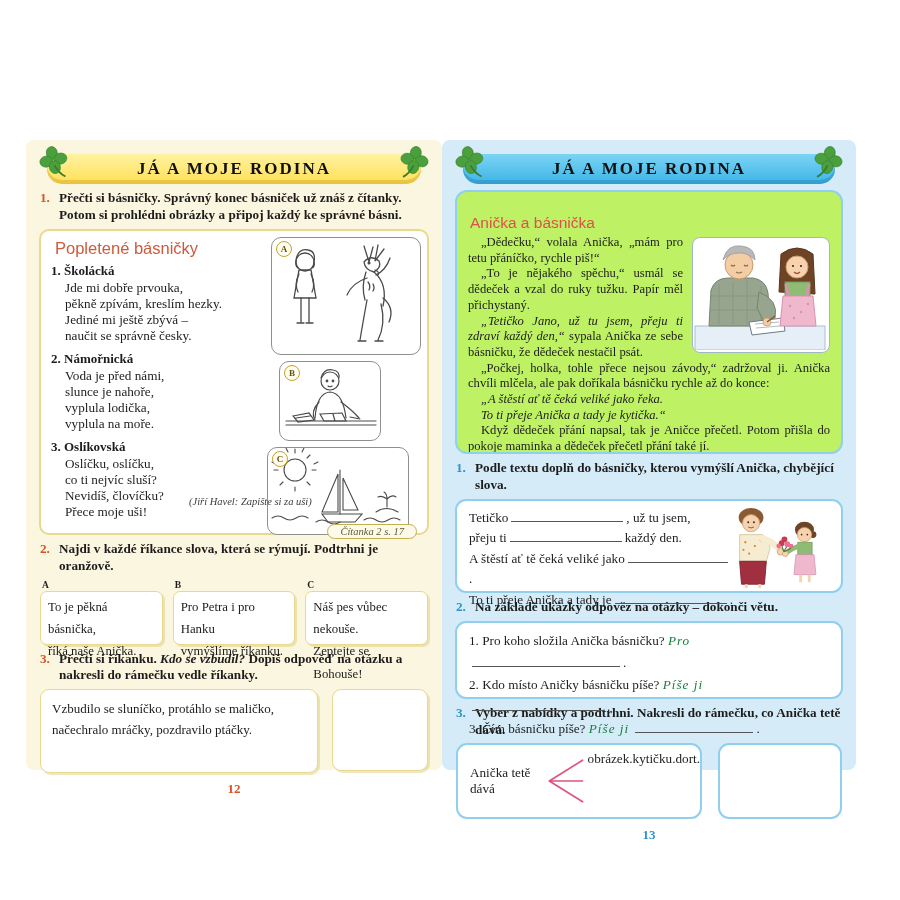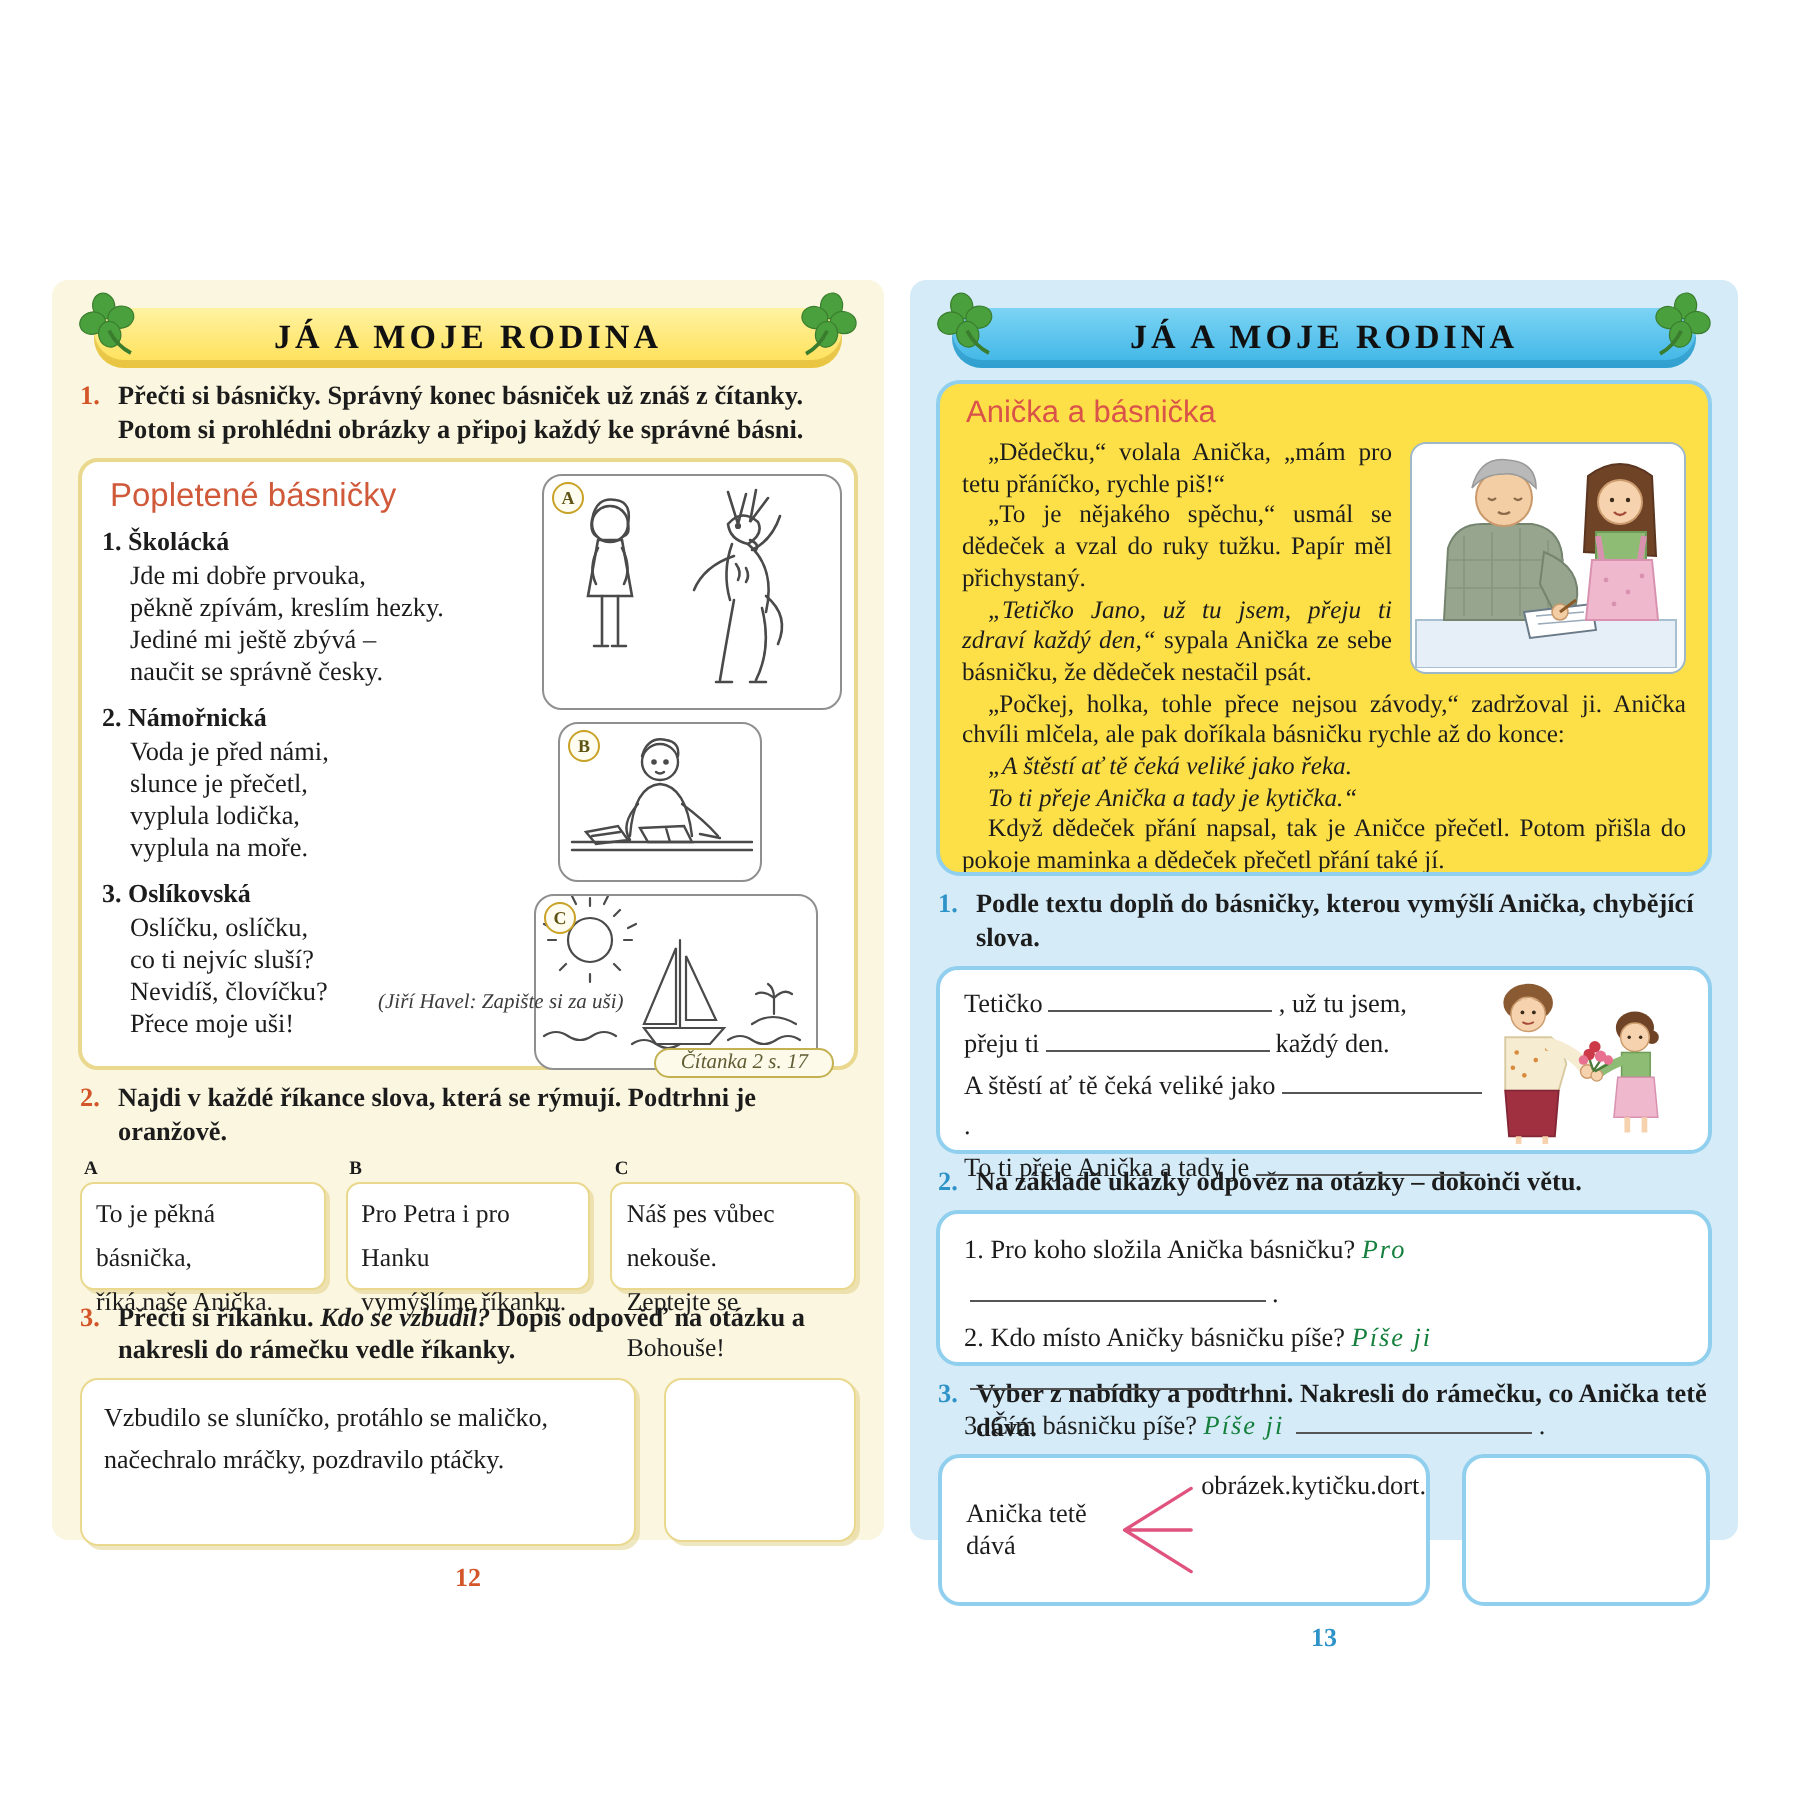--- a/index.html
+++ b/index.html
@@ -1,17 +1,17 @@
 <!DOCTYPE html>
 <html><head>
 <meta charset="utf-8">
 <style>
   html,body{margin:0;padding:0;background:#fff;width:900px;height:900px;
     font-family:"Liberation Serif",serif;color:#1c1c1c;-webkit-font-smoothing:antialiased;}
-  .spread{position:absolute;top:140px;left:26px;width:677px;display:flex;gap:13px;}
+  .spread{position:absolute;top:140px;left:26px;width:677px;display:flex;}
   .page{position:relative;height:630px;border-radius:8px;box-sizing:border-box;padding:12px 13px;}
   .page-left{width:417px;background:#fbf6df;}
   .page-right{width:424px;background:#d5ecf8;}
 
   
   .banner{position:relative;height:30px;margin:2px 8px 6px;border-radius:16px;
     display:flex;align-items:center;justify-content:center;
     font-weight:bold;font-size:17px;letter-spacing:2px;color:#111;}
   .banner-yellow{background:linear-gradient(#fff3a2,#ffdf54);box-shadow:inset 0 -4px 0 rgba(206,164,40,.45);}
   .banner-blue{background:linear-gradient(#7cd4f4,#3cb4e6);box-shadow:inset 0 -4px 0 rgba(30,130,175,.4);}
@@ -56,21 +56,21 @@
   .draw-row{display:flex;gap:14px;margin:2px 1px 6px;}
   .verse-box{width:278px;height:84px;background:#fff;border:1.5px solid #e9d88e;border-radius:9px;
     box-shadow:2px 2px 0 rgba(219,199,120,.45);padding:8px 11px;box-sizing:border-box;}
   .verse-box .vl{display:block;font-size:13px;line-height:21px;}
   .cursive-green{font-style:italic;color:#55883f;font-size:13px;}
   .draw-box{width:94px;height:80px;background:#fff;border:1.5px solid #e9d88e;border-radius:9px;
     box-shadow:2px 2px 0 rgba(219,199,120,.45);}
   .pagenum{text-align:center;font-weight:bold;font-size:13px;margin-top:8px;}
 
   
-  .story-box{border:2px solid #90cfee;background:#fde047;border-radius:12px;padding:6px 11px 6px;height:232px;overflow:hidden;}
+  .story-box{border:2px solid #90cfee;background:#bef264;border-radius:12px;padding:22px 11px 6px;height:232px;overflow:hidden;}
   .story-title{font-family:"Liberation Sans",sans-serif;color:#d9534a;font-size:15.5px;margin:0 0 3px 2px;}
   .story-illo{float:right;width:136px;height:114px;border:1.5px solid #9fb8c8;border-radius:8px;
     margin:2px 0 4px 9px;background:#fff;overflow:hidden;}
   .story-text{font-size:12.6px;line-height:15.7px;text-align:justify;}
   .story-text p{margin:0;text-indent:13px;}
   .ital{font-style:italic;}
 
   .tbox{border:2px solid #90cfee;background:#fff;border-radius:11px;padding:7px 12px;position:relative;box-sizing:border-box;}
   .fill-box{height:94px;}
   .fill-line{display:block;font-size:13.2px;line-height:20.5px;width:265px;}
@@ -134,21 +134,21 @@
         <div class="poem">
           <h4>1. Školácká</h4>
           <span class="pl">Jde mi dobře prvouka,</span>
           <span class="pl">pěkně zpívám, kreslím hezky.</span>
           <span class="pl">Jediné mi ještě zbývá –</span>
           <span class="pl">naučit se správně česky.</span>
         </div>
         <div class="poem">
           <h4>2. Námořnická</h4>
           <span class="pl">Voda je před námi,</span>
-          <span class="pl">slunce je přečetl,</span>
+          <span class="pl">slunce je nahoře,</span>
           <span class="pl">vyplula lodička,</span>
           <span class="pl">vyplula na moře.</span>
         </div>
         <div class="poem">
           <h4>3. Oslíkovská</h4>
           <span class="pl">Oslíčku, oslíčku,</span>
           <span class="pl">co ti nejvíc sluší?</span>
           <span class="pl">Nevidíš, človíčku?</span>
           <span class="pl">Přece moje uši!</span>
         </div>

